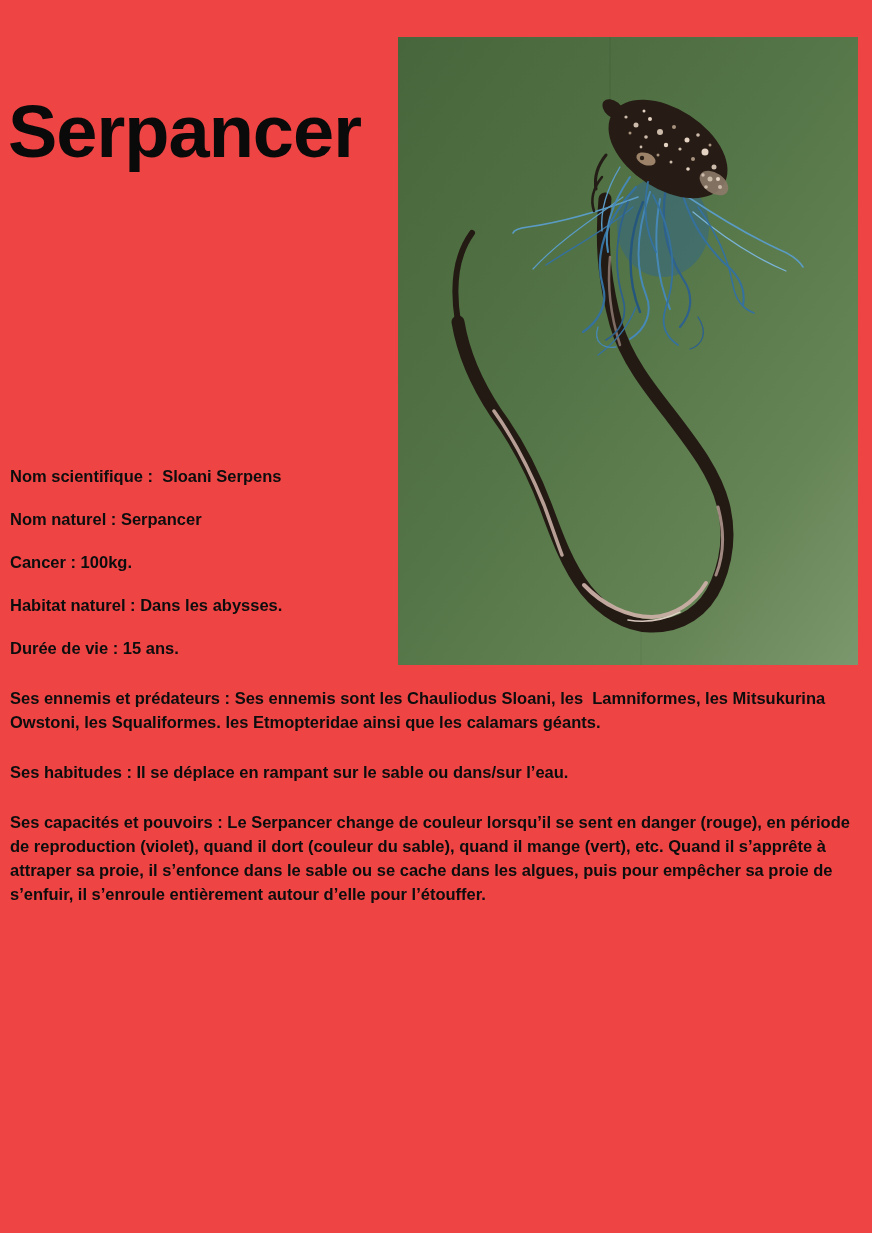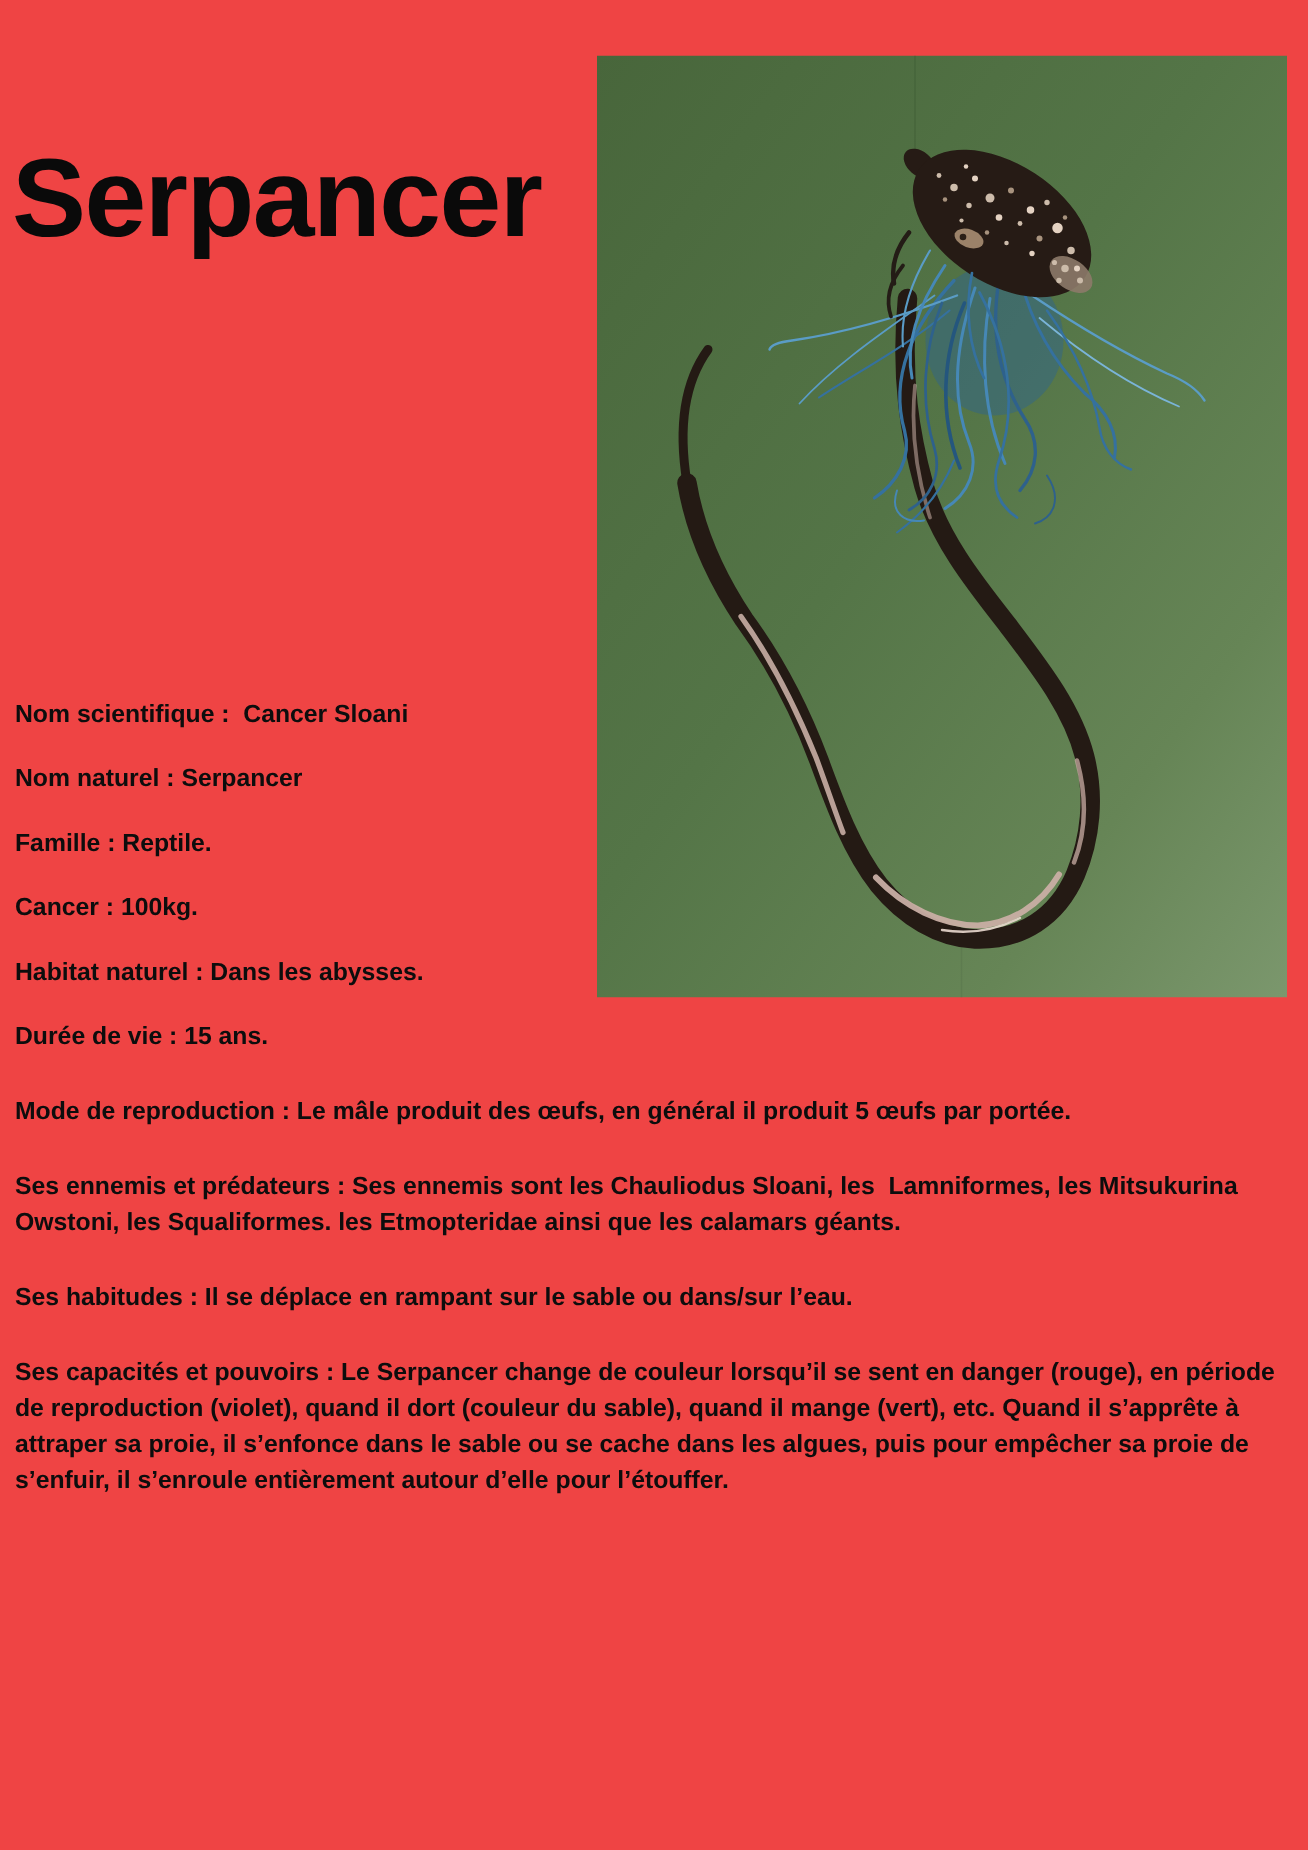--- a/index.html
+++ b/index.html
@@ -129,25 +129,23 @@
 
       <g fill="none" stroke-linecap="round">
         <path d="M 232,140 C 215,165 205,190 210,215" stroke="#4688b6" stroke-width="2"></path>
         <path d="M 250,145 C 245,170 248,195 258,215" stroke="#35719f" stroke-width="1.8"></path>
         <path d="M 222,130 C 210,150 202,172 204,194" stroke="#5a9cc6" stroke-width="1.4"></path>
       </g>
     </svg>
   </div>
 
   <div class="facts">
-    <div class="fact">Nom scientifique :  Cancer Sloani</div>
+    <div class="fact">Nom scientifique :  Sloani Serpens</div>
     <div class="fact">Nom naturel : Serpancer</div>
-    <div class="fact">Famille : Reptile.</div>
     <div class="fact">Cancer : 100kg.</div>
     <div class="fact">Habitat naturel : Dans les abysses.</div>
     <div class="fact gap">Durée de vie : 15 ans.</div>
-    <div class="fact gap">Mode de reproduction : Le mâle produit des œufs, en général il produit 5 œufs par portée.</div>
     <div class="fact gap">Ses ennemis et prédateurs : Ses ennemis sont les Chauliodus Sloani, les  Lamniformes, les Mitsukurina Owstoni, les Squaliformes. les Etmopteridae ainsi que les calamars géants.</div>
     <div class="fact gap">Ses habitudes : Il se déplace en rampant sur le sable ou dans/sur l’eau.</div>
     <div class="fact gap">Ses capacités et pouvoirs : Le Serpancer change de couleur lorsqu’il se sent en danger (rouge), en période de reproduction (violet), quand il dort (couleur du sable), quand il mange (vert), etc. Quand il s’apprête à attraper sa proie, il s’enfonce dans le sable ou se cache dans les algues, puis pour empêcher sa proie de s’enfuir, il s’enroule entièrement autour d’elle pour l’étouffer.</div>
   </div>
 
 </div>
 
 </body></html>

